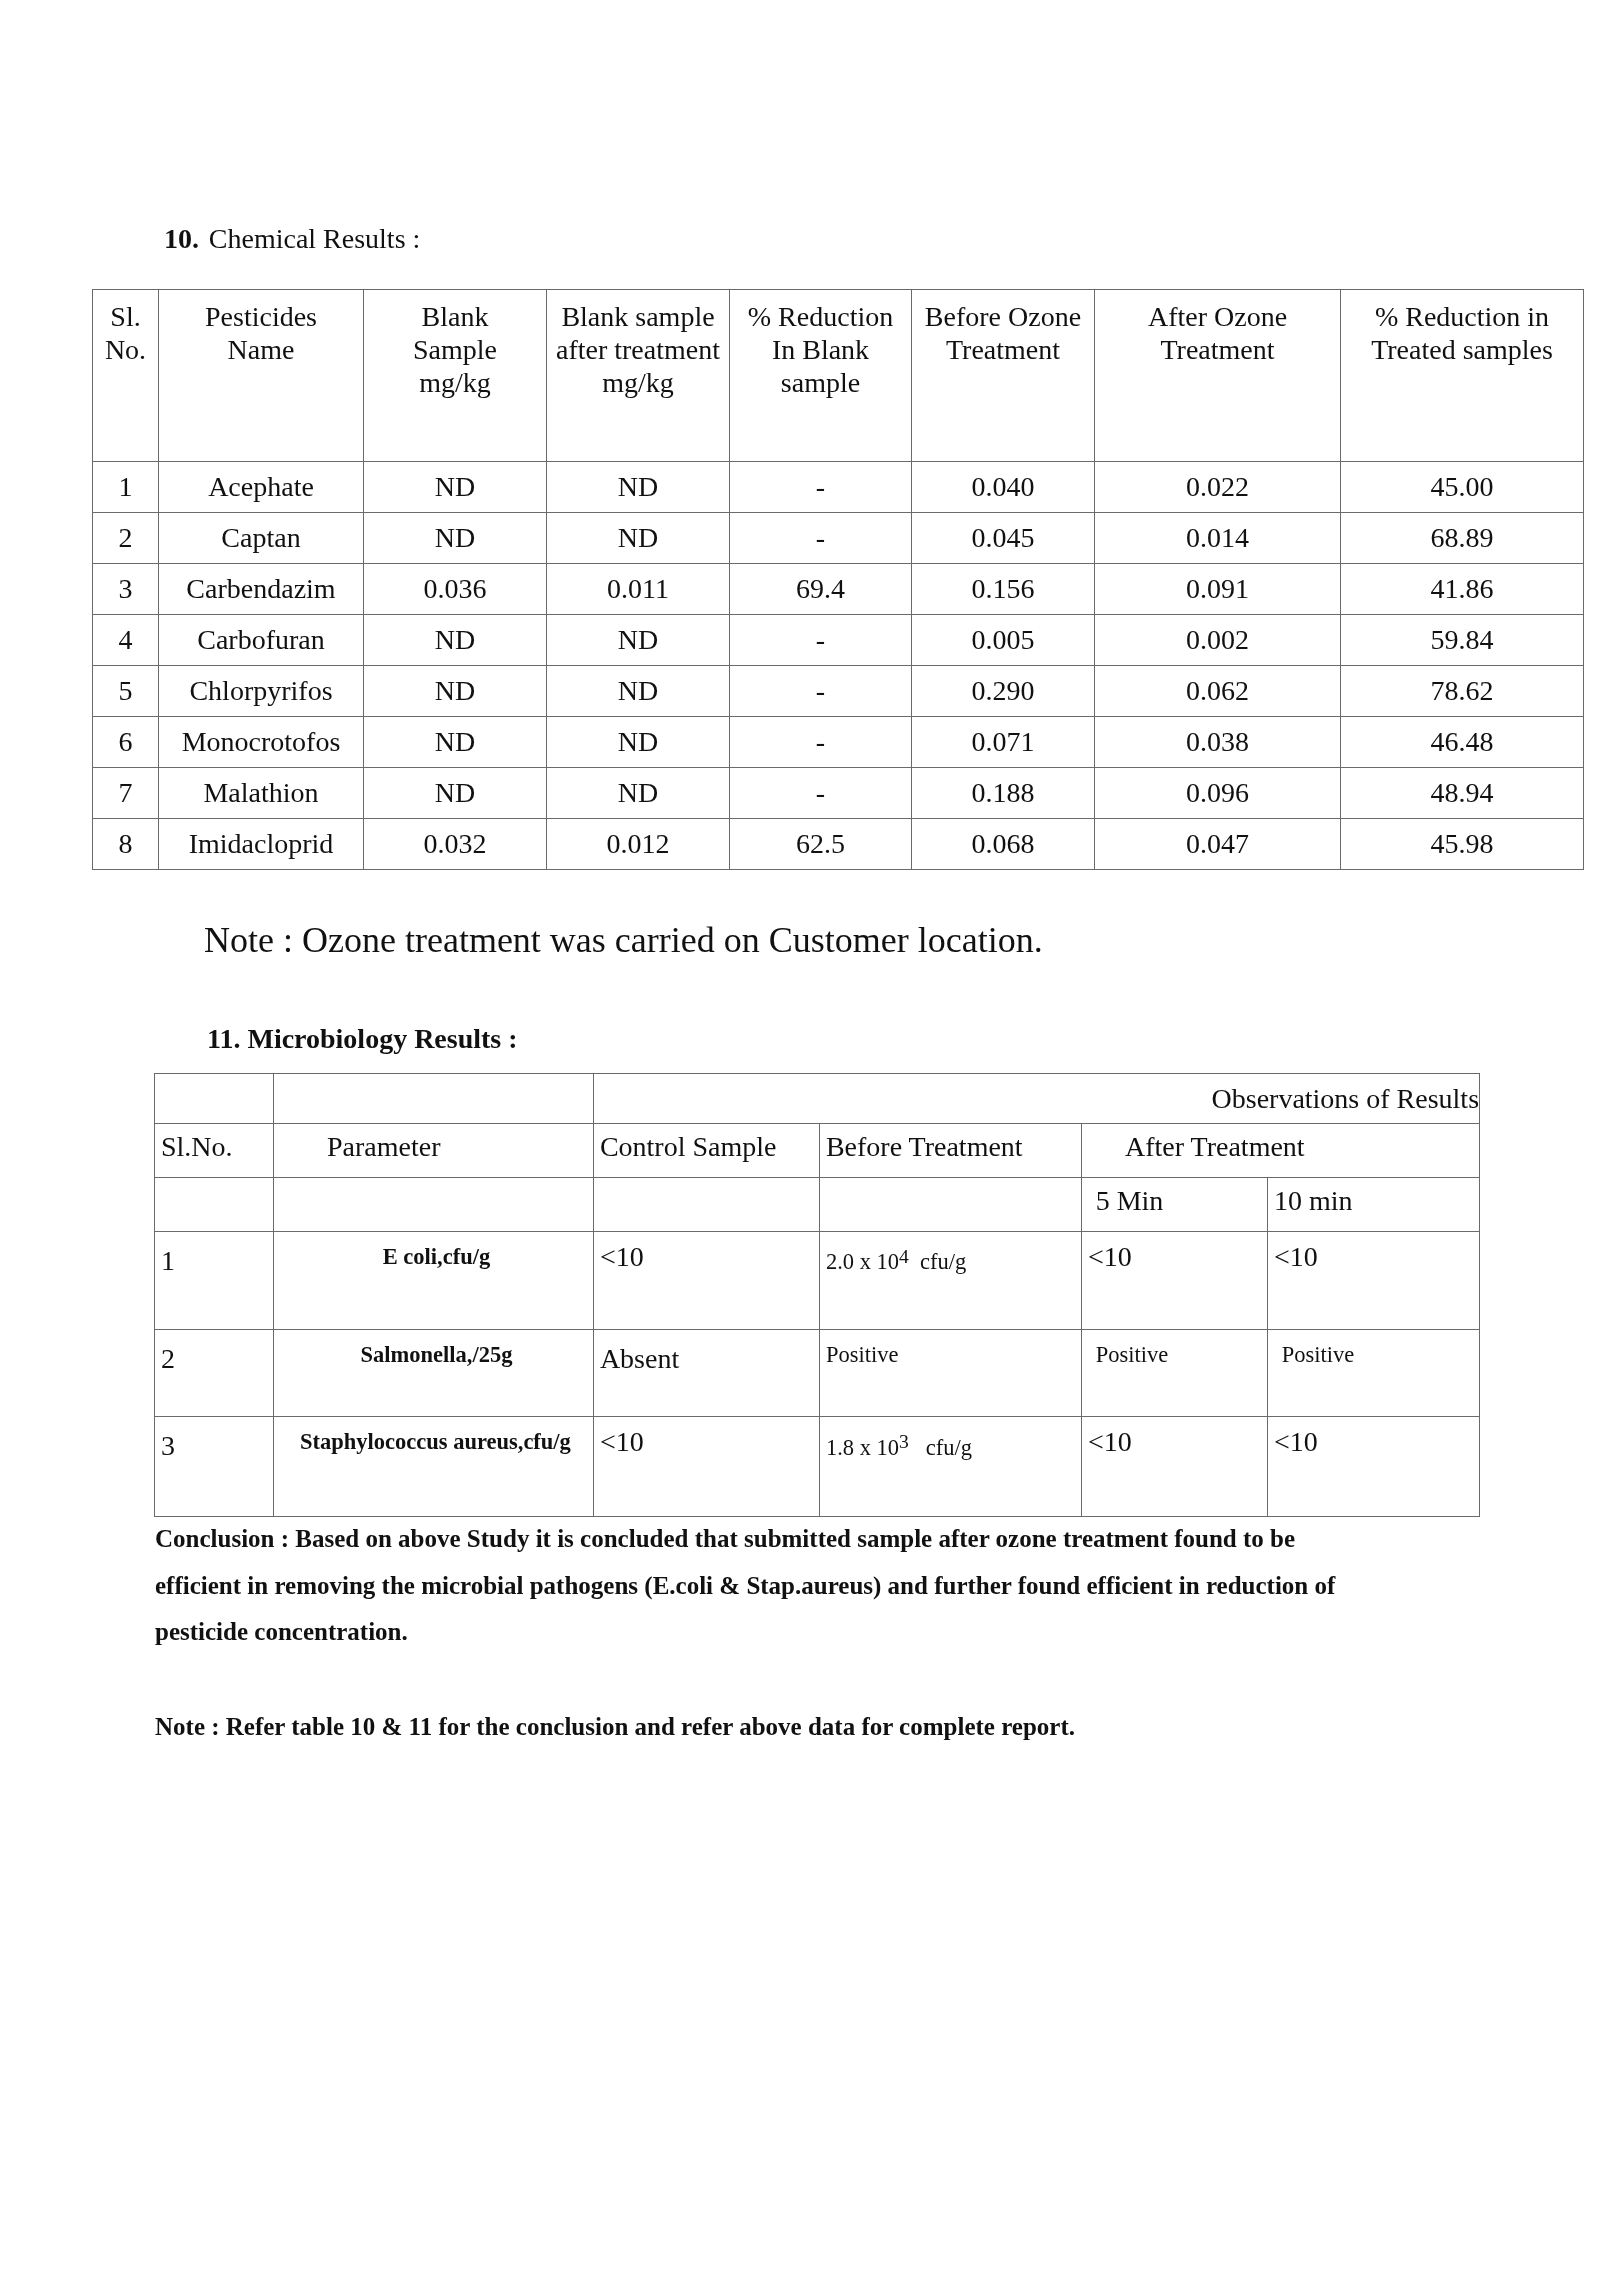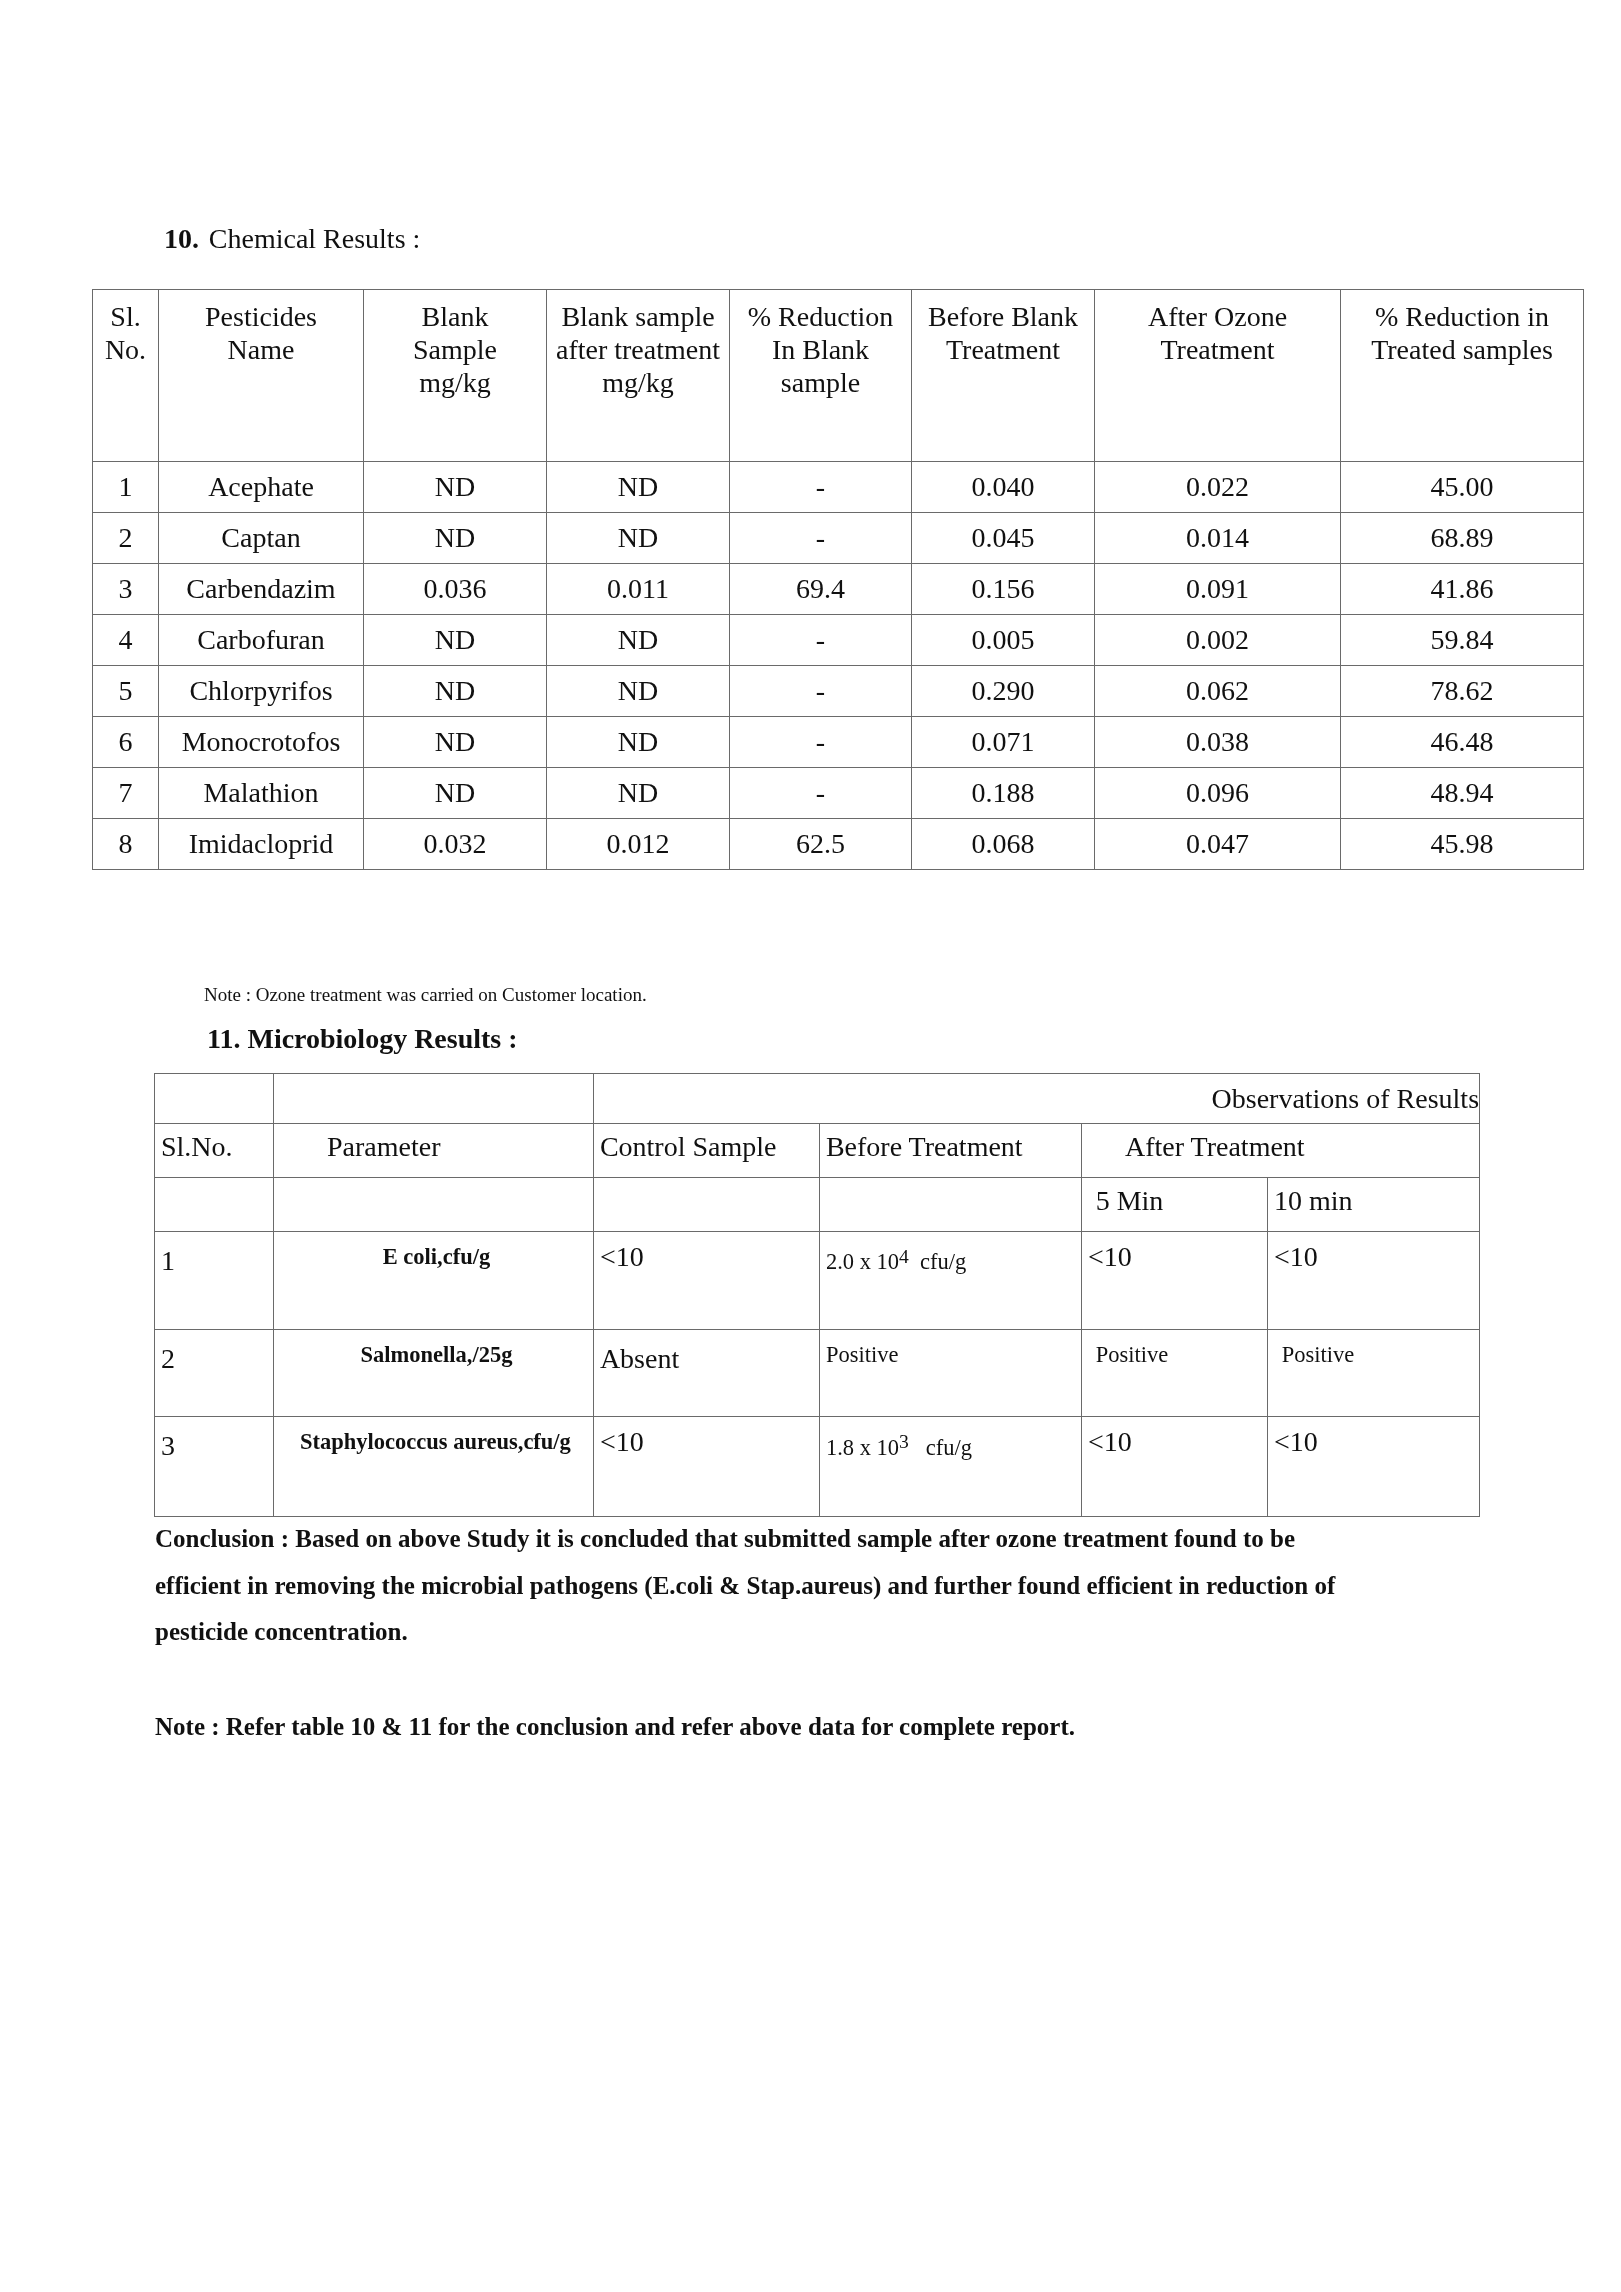--- a/index.html
+++ b/index.html
@@ -8,21 +8,21 @@
   .abs { position:absolute; }
   .h-title { left:164px; top:223px; font-size:28px; white-space:nowrap; }
   .h-title b { font-weight:bold; margin-right:9.8px; }
   table { border-collapse:collapse; position:absolute; table-layout:fixed; }
   td { border:1.5px solid #6a6a6a; padding:0; font-size:28px; line-height:33px; }
   #chem { left:92px; top:289px; width:1492px; }
   #chem td { text-align:center; vertical-align:middle; }
   #chem tr.h1 td { height:52px; }
   #chem tr.h2 td { height:161px; vertical-align:top; padding-top:9.8px; }
   #chem tr.row td { height:50px; }
-  .note1 { left:204px; top:984px; font-size:19px; white-space:nowrap;text-align:right; }
+  .note1 { left:204px; top:919px; font-size:36px; white-space:nowrap;text-align:right; }
   .h-micro { left:207px; top:1023px; font-size:28px; font-weight:bold; white-space:nowrap; }
   #micro { left:154px; top:1073px; width:1324px; }
   #micro td { text-align:left; vertical-align:top; padding-left:5.9px; }
   #micro tr.m1 td { height:49px; }
   #micro tr.m2 td { height:47px; }
   #micro tr.m3 td { height:47px; }
   #micro tr.mr1 td { height:84px; }
   #micro tr.mr2 td { height:74px; }
   #micro tr.mr3 td { height:85px; }
   #micro td.obs { text-align:right; vertical-align:middle; }
@@ -69,21 +69,21 @@
           <div>Blank sample</div>
           <div>after treatment</div>
           <div>mg/kg</div>
         </td>
     <td>
           <div>% Reduction</div>
           <div>In Blank</div>
           <div>sample</div>
         </td>
     <td>
-          <div>Before Blank</div>
+          <div>Before Ozone</div>
           <div>Treatment</div>
         </td>
     <td>
           <div>After Ozone</div>
           <div>Treatment</div>
         </td>
     <td>
           <div>% Reduction in</div>
           <div>Treated samples</div>
         </td>

